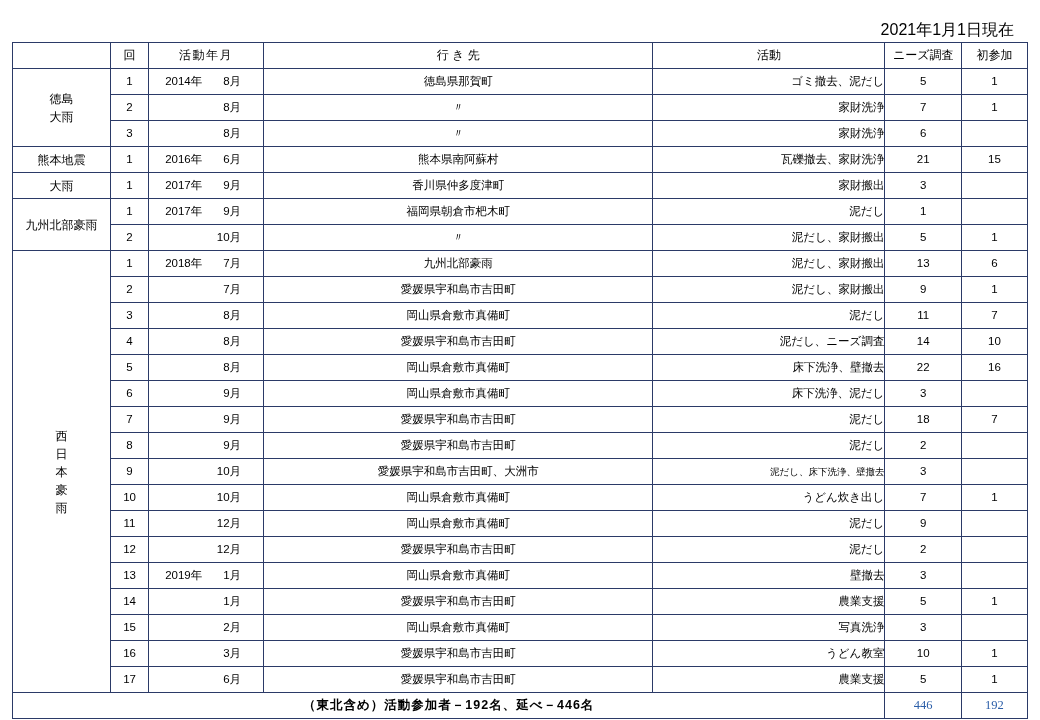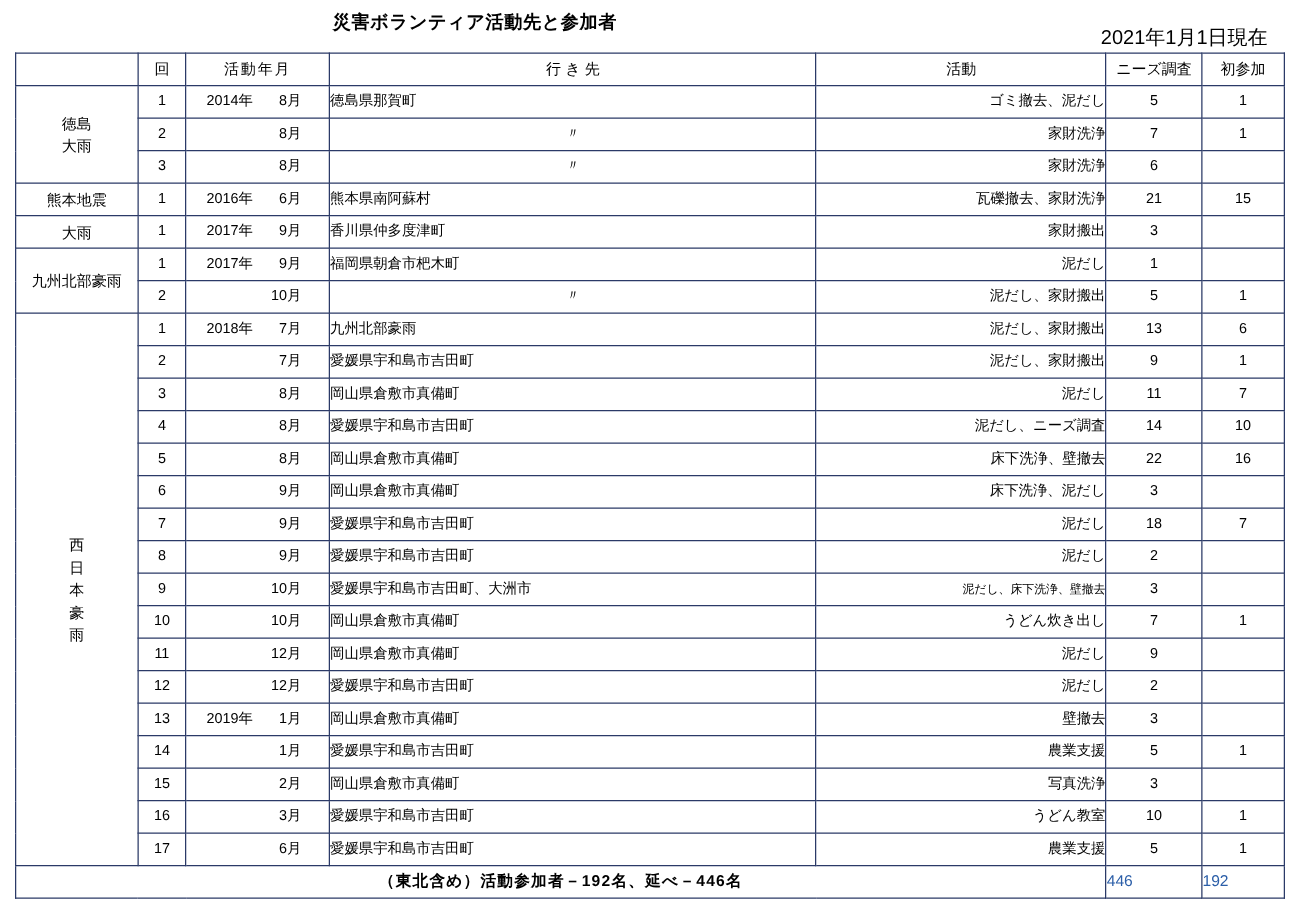--- a/index.html
+++ b/index.html
@@ -87,44 +87,43 @@
   td.ym .yr {
     position: absolute;
     left: 16px;
     top: 0;
   }
   td.ym .mo {
     position: absolute;
     right: 22px;
     top: 0;
   }
-  td.dest { padding-left: 10px; text-align: left; }
+  td.dest { padding-left: 10px; text-align: center; }
   td.dest.dd { text-align: center; padding-left: 0; }
   td.act { padding-left: 8px; text-align: right; }
   td.act.small { font-size: 9.5px; }
   td.cnt, td.first { text-align: center; }
 
   tfoot td {
     height: 28px;
     line-height: 28px;
     font-size: 12.5px;
   }
   tfoot td.total-label {
     text-align: center;
     font-weight: bold;
     letter-spacing: 1px;
   }
-  tfoot td.tnum { color: #2b5ea8; }
+  tfoot td.tnum { text-align: center; color: #2b5ea8; font-family: Liberation Serif, serif; }
 </style>
 </head>
 <body>
 
 <div class="page">
 
-  <div class="title">災害ボランティア活動先と参加者</div>
   <div class="asof">2021年1月1日現在</div>
 
   <table class="main">
     <colgroup>
       <col class="c-group">
       <col class="c-no">
       <col class="c-ym">
       <col class="c-dest">
       <col class="c-act">
       <col class="c-cnt">

